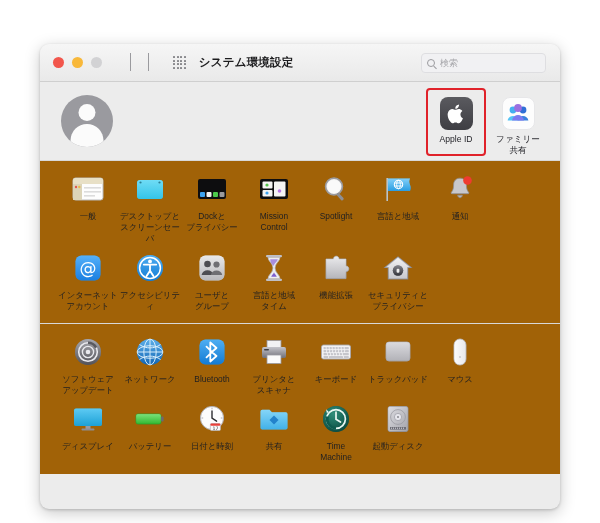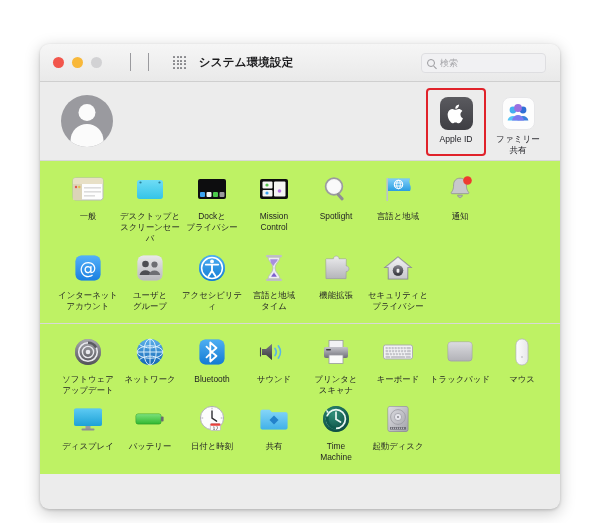--- a/index.html
+++ b/index.html
@@ -109,21 +109,21 @@
     background: linear-gradient(to bottom, #5a5a5f, #3e3e43);
     display: flex; align-items: center; justify-content: center;
   }
   .family-icon {
     width: 33px; height: 33px; border-radius: 8px;
     background: #fdfdfd; border: 1px solid #e7e7e9;
     display: flex; align-items: center; justify-content: center;
   }
 
   
-  .pane { background: #bef264; padding: 11px 0 4px 0; }
+  .pane { background: #a16207; padding: 11px 0 4px 0; }
   .pane.sep { border-top: 1px solid #d8d8d8; }
   .row { display: flex; padding-left: 17px; }
   .cell {
     width: 62px; display: flex; flex-direction: column; align-items: center;
     margin-bottom: 7px;
   }
   .cellicon { width: 34px; height: 34px; display: flex; align-items: center; justify-content: center; }
   .celllbl {
     font-size: 8.4px; color: #1f1f22; text-align: center;
     margin-top: 5px; line-height: 1.3; width: 62px;
@@ -343,56 +343,56 @@
             </svg>
           </div>
           <div class="celllbl">
             <span>インターネット</span><br><span>アカウント</span>
           </div>
         </div>
 
         <div class="cell">
           <div class="cellicon">
             <svg class="ic" width="30" height="30" viewBox="0 0 30 30">
+              <circle cx="15" cy="15" r="13" fill="#1a8fe8"></circle>
+              <circle cx="15" cy="15" r="13" fill="url(#acg)" opacity=".45"></circle>
+              <defs>
+                  <linearGradient id="acg" x1="0" y1="0" x2="0" y2="1">
+                    <stop offset="0" stop-color="#8ed4ff"></stop>
+                    <stop offset="1" stop-color="#0b63bb"></stop>
+                  </linearGradient>
+                </defs>
+              <circle cx="15" cy="15" r="10.4" fill="none" stroke="#fff" stroke-width="1.5"></circle>
+              <circle cx="15" cy="8.4" r="1.9" fill="#fff"></circle>
+              <path d="M8.8 11.6h12.4M15 11.6v6.2M15 17.8l-3.4 5.3M15 17.8l3.4 5.3" stroke="#fff" stroke-width="1.9" stroke-linecap="round" fill="none"></path>
+            </svg>
+          </div>
+          <div class="celllbl">アクセシビリティ</div>
+        </div>
+
+        <div class="cell">
+          <div class="cellicon">
+            <svg class="ic" width="30" height="30" viewBox="0 0 30 30">
               <rect x="2.5" y="2.5" width="25" height="25" rx="6" fill="#cfcfd2"></rect>
               <rect x="2.5" y="2.5" width="25" height="25" rx="6" fill="url(#ug)" opacity=".6"></rect>
               <defs>
                   <linearGradient id="ug" x1="0" y1="0" x2="0" y2="1">
                     <stop offset="0" stop-color="#fafafa"></stop>
                     <stop offset="1" stop-color="#a9a9ae"></stop>
                   </linearGradient>
                 </defs>
               <circle cx="10.5" cy="11" r="3.3" fill="#4e4e53"></circle>
               <path d="M4.6 22c.5-3.2 3-4.8 5.9-4.8s5.4 1.6 5.9 4.8z" fill="#4e4e53"></path>
               <circle cx="19.5" cy="11.5" r="3.1" fill="#6e6e73"></circle>
               <path d="M13.8 22c.5-3 2.8-4.5 5.7-4.5s5.2 1.5 5.7 4.5z" fill="#6e6e73"></path>
             </svg>
           </div>
           <div class="celllbl">
             <span>ユーザと</span><br><span>グループ</span>
           </div>
-        </div>
-
-        <div class="cell">
-          <div class="cellicon">
-            <svg class="ic" width="30" height="30" viewBox="0 0 30 30">
-              <circle cx="15" cy="15" r="13" fill="#1a8fe8"></circle>
-              <circle cx="15" cy="15" r="13" fill="url(#acg)" opacity=".45"></circle>
-              <defs>
-                  <linearGradient id="acg" x1="0" y1="0" x2="0" y2="1">
-                    <stop offset="0" stop-color="#8ed4ff"></stop>
-                    <stop offset="1" stop-color="#0b63bb"></stop>
-                  </linearGradient>
-                </defs>
-              <circle cx="15" cy="15" r="10.4" fill="none" stroke="#fff" stroke-width="1.5"></circle>
-              <circle cx="15" cy="8.4" r="1.9" fill="#fff"></circle>
-              <path d="M8.8 11.6h12.4M15 11.6v6.2M15 17.8l-3.4 5.3M15 17.8l3.4 5.3" stroke="#fff" stroke-width="1.9" stroke-linecap="round" fill="none"></path>
-            </svg>
-          </div>
-          <div class="celllbl">アクセシビリティ</div>
         </div>
 
         <div class="cell">
           <div class="cellicon">
             <svg class="ic" width="26" height="30" viewBox="0 0 26 30">
               <rect x="5" y="2" width="16" height="2.2" rx="1" fill="#bfbfc6"></rect>
               <rect x="5" y="25.8" width="16" height="2.2" rx="1" fill="#bfbfc6"></rect>
               <path d="M7 4.2h12c0 4-5 6-5 10.8 0 4.8 5 6.8 5 10.8H7c0-4 5-6 5-10.8 0-4.8-5-6.8-5-10.8z" fill="#ededf2" stroke="#b6b6be" stroke-width=".8"></path>
               <path d="M9.2 6.3h7.6c-.3 2.4-3.8 4-3.8 6.6 0 0-3.5-1.6-3.8-6.6z" fill="#9b7ddb" opacity=".85"></path>
               <path d="M10.2 23.8h5.6c-.5-2-2.8-3.3-2.8-4.6 0 1.3-2.3 2.6-2.8 4.6z" fill="#7d5fd0"></path>
@@ -508,38 +508,20 @@
                     <stop offset="0" stop-color="#8ed4ff"></stop>
                     <stop offset="1" stop-color="#0b63bb"></stop>
                   </linearGradient>
                 </defs>
               <path d="M13.3 5.5 19.5 11 13.3 16.2V5.5zM13.3 13.8 19.5 19 13.3 24.5V13.8zM9.5 9.6l9 8.8M9.5 20.4l9-8.8" stroke="#fff" stroke-width="1.8" fill="none" stroke-linejoin="round" stroke-linecap="round"></path>
             </svg>
           </div>
           <div class="celllbl">Bluetooth</div>
         </div>
 
-        <div class="cell">
-          <div class="cellicon">
-            <svg class="ic" width="32" height="26" viewBox="0 0 32 26">
-              <path d="M4 10h4.2L14 5v16l-5.8-5H4z" fill="#46464c"></path>
-              <path d="M4 10h4.2L14 5v16l-5.8-5H4z" fill="url(#sdg)" opacity=".4"></path>
-              <defs>
-                  <linearGradient id="sdg" x1="0" y1="0" x2="0" y2="1">
-                    <stop offset="0" stop-color="#c8c8d0"></stop>
-                    <stop offset="1" stop-color="#232328"></stop>
-                  </linearGradient>
-                </defs>
-              <path d="M17 9.5a6 6 0 0 1 0 7" stroke="#59b6e8" stroke-width="1.7" fill="none" stroke-linecap="round"></path>
-              <path d="M20.4 7a10 10 0 0 1 0 12" stroke="#59b6e8" stroke-width="1.7" fill="none" stroke-linecap="round"></path>
-              <path d="M2.5 8.5v9" stroke="#46464c" stroke-width="1.1"></path>
-            </svg>
-          </div>
-          <div class="celllbl">サウンド</div>
-        </div>
 
         <div class="cell">
           <div class="cellicon">
             <svg class="ic" width="32" height="28" viewBox="0 0 32 28">
               <rect x="9" y="2.5" width="14" height="7" fill="#f2f2f4" stroke="#9a9aa0" stroke-width=".8"></rect>
               <rect x="4" y="9" width="24" height="11" rx="2.2" fill="#8e8e96"></rect>
               <rect x="4" y="9" width="24" height="11" rx="2.2" fill="url(#pg)" opacity=".6"></rect>
               <defs>
                   <linearGradient id="pg" x1="0" y1="0" x2="0" y2="1">
                     <stop offset="0" stop-color="#e8e8ee"></stop>

